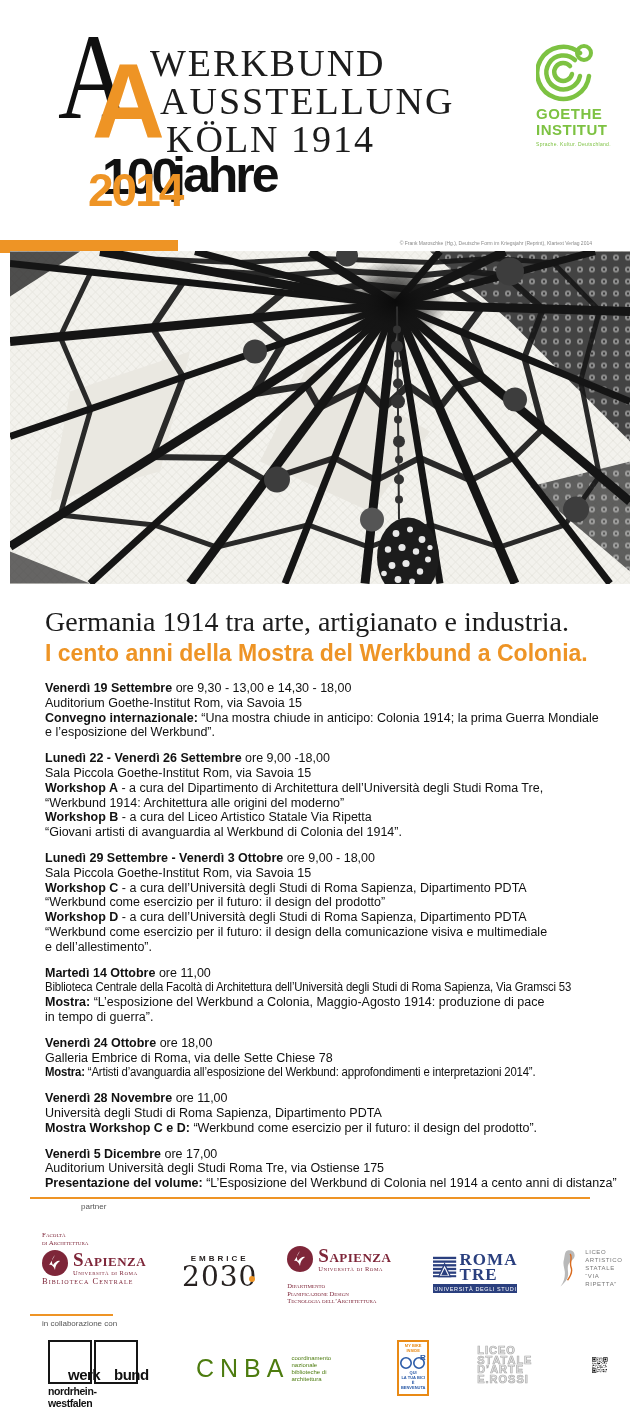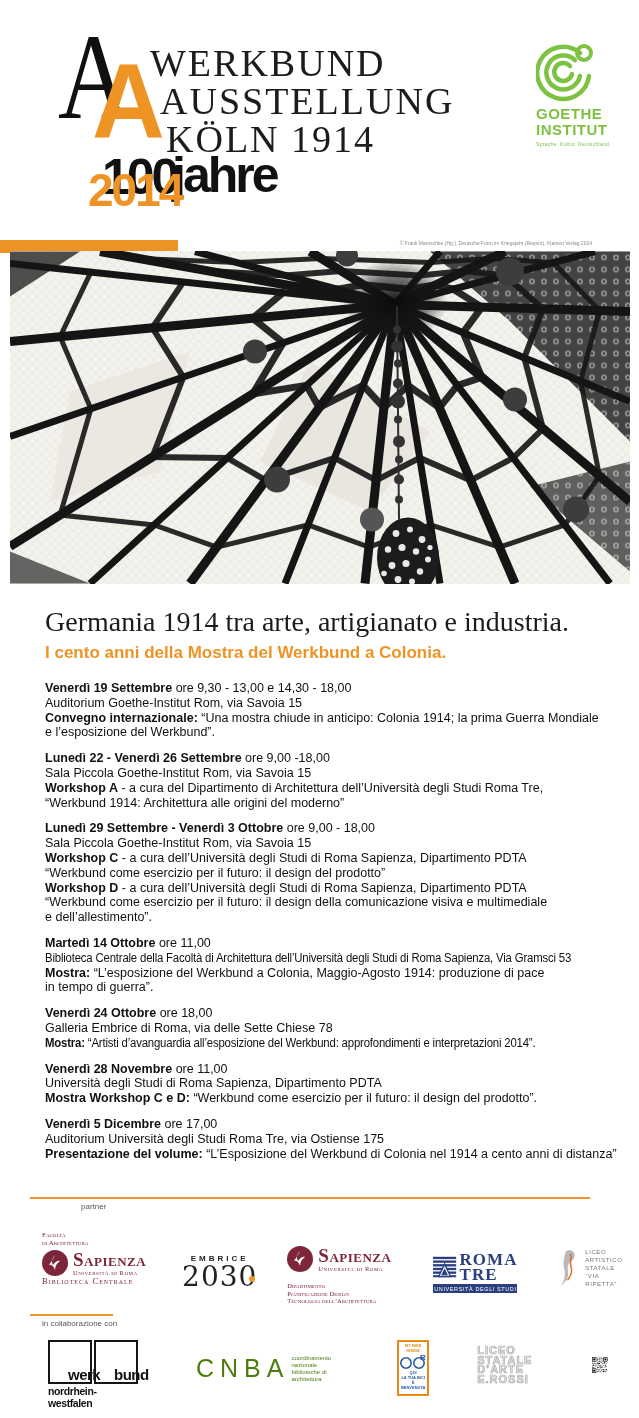--- a/index.html
+++ b/index.html
@@ -26,21 +26,21 @@
 
   
   .orange-bar{position:absolute;left:0;top:240px;width:178px;height:13px;background:#EE9425;}
   .credit{position:absolute;right:47px;top:240px;font-size:5px;color:#8a8a8a;}
   .photo{position:absolute;left:10px;top:251px;width:620px;height:333px;background:#f2f1ec;overflow:hidden;}
   .photo svg{display:block;}
 
   
   .intro{position:absolute;left:45px;top:606px;width:575px;}
   .intro .t1{font-family:"Liberation Serif",serif;font-size:28px;line-height:32px;color:#1c1c1c;white-space:nowrap;}
-  .intro .t2{font-size:17px;line-height:30px;font-weight:bold;color:#EE9425;white-space:nowrap;}
+  .intro .t2{font-size:23px;line-height:30px;font-weight:bold;color:#EE9425;white-space:nowrap;}
 
   
   .events{position:absolute;left:45px;top:681px;width:580px;font-size:12.5px;line-height:14.8px;color:#111;}
   .event{margin-bottom:11px;}
   .event .line{white-space:nowrap;}
   .event .line b{font-weight:bold;}
   .event .line.narrow{letter-spacing:-0.2px;transform:scaleX(.91);transform-origin:0 50%;}
 
   
   .hr1{position:absolute;left:30px;top:1197px;width:560px;height:2px;background:#EE9425;}
@@ -232,20 +232,22 @@
         <div class="line"><b>Venerdì 19 Settembre</b> ore 9,30 - 13,00 e 14,30 - 18,00</div>
         <div class="line">Auditorium Goethe-Institut Rom, via Savoia 15</div>
         <div class="line"><b>Convegno internazionale:</b> “Una mostra chiude in anticipo: Colonia 1914; la prima Guerra Mondiale</div>
         <div class="line">e l’esposizione del Werkbund”.</div>
       </div>
       <div class="event">
         <div class="line"><b>Lunedì 22 - Venerdì 26 Settembre</b> ore 9,00 -18,00</div>
         <div class="line">Sala Piccola Goethe-Institut Rom, via Savoia 15</div>
         <div class="line"><b>Workshop A</b> - a cura del Dipartimento di Architettura dell’Università degli Studi Roma Tre,</div>
         <div class="line">“Werkbund 1914: Architettura alle origini del moderno”</div>
+        <div class="line"><b>Workshop B</b> - a cura del Liceo Artistico Statale Via Ripetta</div>
+        <div class="line"> “Giovani artisti di avanguardia al Werkbund di Colonia del 1914”.</div>
       </div>
       <div class="event">
         <div class="line"><b>Lunedì 29 Settembre - Venerdì 3 Ottobre</b> ore 9,00 - 18,00</div>
         <div class="line">Sala Piccola Goethe-Institut Rom, via Savoia 15</div>
         <div class="line"><b>Workshop C</b> - a cura dell’Università degli Studi di Roma Sapienza, Dipartimento PDTA</div>
         <div class="line">“Werkbund come esercizio per il futuro: il design del prodotto”</div>
         <div class="line"><b>Workshop D</b> - a cura dell’Università degli Studi di Roma Sapienza, Dipartimento PDTA</div>
         <div class="line">“Werkbund come esercizio per il futuro: il design della comunicazione visiva e multimediale</div>
         <div class="line">e dell’allestimento”.</div>
       </div>

